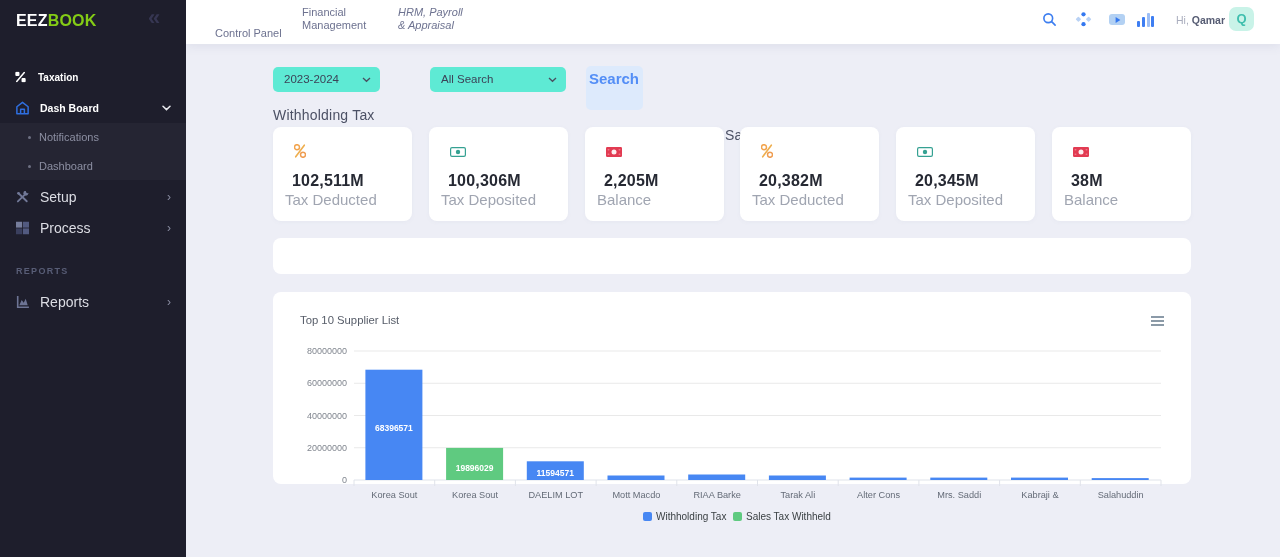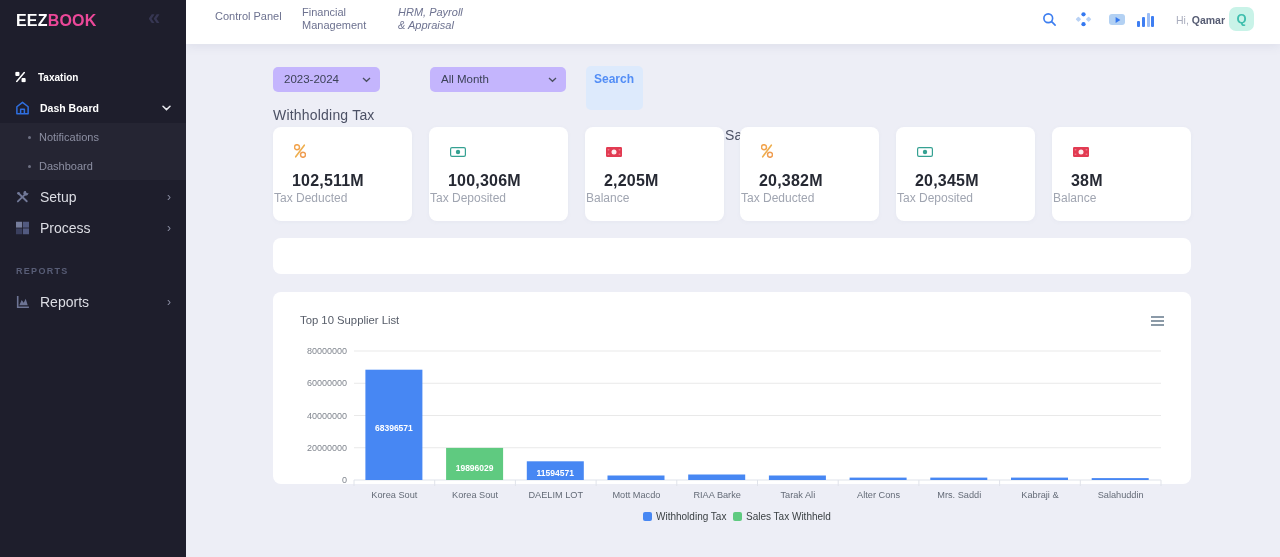--- a/index.html
+++ b/index.html
@@ -2,47 +2,47 @@
 <html><head>
 <meta charset="utf-8">
 <style>
 * { margin:0; padding:0; box-sizing:border-box; }
 html,body { width:1280px; height:557px; overflow:hidden; font-family:"Liberation Sans", sans-serif; background:#edeef6; }
 .abs { position:absolute; }
 
 
 #sidebar { position:absolute; left:0; top:0; width:186px; height:557px; background:#1e1e2c; z-index:5; }
 #logo { position:absolute; left:16px; top:12px; font-size:16px; font-weight:bold; letter-spacing:0.2px; color:#fff; }
-#logo span { color:#ec4899; }
+#logo span { color:#84cc16; }
 #collapse { position:absolute; left:148px; top:5px; color:#363652; font-size:22px; font-weight:bold; letter-spacing:-5px;}
 .mi { position:absolute; left:0; width:186px; height:30px;padding-left:32px; }
 .mi .ic { position:absolute; left:15px; top:50%; transform:translateY(-50%); width:14px; height:14px; }
 .mi .tx { position:absolute; left:40px; top:50%; transform:translateY(-50%); font-size:14px; color:#dcdde4; }
 .mi .arr { position:absolute; right:15px; top:50%; transform:translateY(-50%); color:#888ca0; font-size:12px; line-height:1; }
 #submenu-bg { position:absolute; left:0; top:123px; width:186px; height:57px; background:#252533; }
 .smi { position:absolute; left:39px; font-size:11px; color:#8c8fa2; }
 .smi::before { content:""; position:absolute; left:-11px; top:4.5px; width:3px; height:3px; border-radius:50%; background:#6e7183; }
 #rep-label { position:absolute; left:16px; top:266px; font-size:9px; letter-spacing:1.3px; color:#585d76; font-weight:bold; }
 
 
 #topbar { position:absolute; left:186px; top:0; width:1094px; height:44px; background:#ffffff; box-shadow:0 2px 10px rgba(80,90,130,0.10); z-index:4; }
 .tmenu { position:absolute; font-size:11px; line-height:13px; color:#6d7290; }
 
 
 #content { position:absolute; left:186px; top:44px; width:1094px; height:513px; background:#edeef6; }
 
-.sel { position:absolute; top:23px; height:25px; background:#c4b5fd; border-radius:5px; font-size:11.5px; color:#3c4257; }
+.sel { position:absolute; top:23px; height:25px; background:#5eead4; border-radius:5px; font-size:11.5px; color:#3c4257; }
 .sel .t { position:absolute; left:11px; top:6px; }
 .sel .c { position:absolute; right:9px; top:10px; }
-#searchbtn { position:absolute; left:399.5px; top:22px; width:57px; height:44px; background:#ddeafc; border-radius:5px; color:#538ef6; font-size:12px; font-weight:bold; text-align:center; line-height:26px; }
+#searchbtn { position:absolute; left:399.5px; top:22px; width:57px; height:44px; background:#ddeafc; border-radius:5px; color:#538ef6; font-size:15px; font-weight:bold; text-align:center; line-height:26px; }
 
 .sect-title { position:absolute; top:63px; font-size:14px; color:#4c5165; letter-spacing:0.2px; }
 .card { position:absolute; top:83px; width:139px; height:94px; background:#fff; border-radius:8px; box-shadow:0 1px 4px rgba(120,130,160,0.06); }
 .card .num { position:absolute; left:19px; top:45px; font-size:16px; font-weight:bold; color:#262933; letter-spacing:0.2px; }
-.card .lab { position:absolute; left:1px; top:64px; font-size:12px; color:#a0a5b1;text-align:center; }
+.card .lab { position:absolute; left:12px; top:64px; font-size:15px; color:#a0a5b1;text-align:center; }
 .card .cic { position:absolute; left:21px; top:20px; } .card .pct { left:20.5px; top:17px; }
 
 #whitebar { position:absolute; left:87px; top:194px; width:918px; height:36px; background:#fff; border-radius:8px; }
 #chartcard { position:absolute; left:87px; top:248px; width:918px; height:192px; background:#fff; border-radius:8px; }
 </style>
 </head>
 <body>
 
 <div id="sidebar">
   <div id="logo">EEZ<span>BOOK</span></div>
@@ -101,21 +101,21 @@
     <svg class="ic" style="width:13px;height:12px;left:16px;" viewBox="0 0 16 15">
         <path d="M1 0 L1 15 L16 15 L16 13 L3 13 L3 0 Z" fill="#6d7494"></path>
         <path d="M4 11.5 L7 5 L9.5 8.5 L12 3.5 L14.5 11.5 Z" fill="#6d7494"></path>
       </svg>
     <div class="tx">Reports</div>
     <div class="arr">›</div>
   </div>
 </div>
 
 <div id="topbar">
-  <div class="tmenu" style="left:29px; top:10px;">Control Panel</div>
+  <div class="tmenu" style="left:29px; top:27px;">Control Panel</div>
   <div class="tmenu" style="left:116px; top:6px;">Financial<br>Management</div>
   <div class="tmenu" style="left:212px; top:6px;font-style:italic;">HRM, Payroll<br>&amp; Appraisal</div>
 
   <svg class="abs" style="left:856px;top:12px;" width="15" height="15" viewBox="0 0 24 24" fill="none" stroke="#3d7ef0" stroke-width="2.6">
       <circle cx="10" cy="10" r="7"></circle>
       <line x1="15.5" y1="15.5" x2="21" y2="21" stroke-linecap="round"></line>
     </svg>
   <svg class="abs" style="left:889px;top:11px;" width="17" height="17" viewBox="0 0 24 24">
       <circle cx="12" cy="4.6" r="3" fill="#3478f0"></circle>
       <circle cx="12" cy="18.6" r="3" fill="#3478f0"></circle>
@@ -137,21 +137,21 @@
 </div>
 
 <div id="content">
   <div class="sel" style="left:87px; width:107px;">
       <div class="t">2023-2024</div>
       <svg class="c" width="9" height="6" viewBox="0 0 9 6">
         <path d="M1 1 L4.5 4.3 L8 1" fill="none" stroke="#4a4f60" stroke-width="1.3"></path>
       </svg>
     </div>
   <div class="sel" style="left:244px; width:136px;">
-      <div class="t">All Month</div>
+      <div class="t">All Search</div>
       <svg class="c" width="9" height="6" viewBox="0 0 9 6">
         <path d="M1 1 L4.5 4.3 L8 1" fill="none" stroke="#4a4f60" stroke-width="1.3"></path>
       </svg>
     </div>
   <div id="searchbtn">Search</div>
 
   <div class="sect-title" style="left:87px;">Withholding Tax</div>
   <div class="sect-title" style="left:539px;margin-top:20px;">Sales Tax</div>
 
   <div class="card" style="left:87px;">

